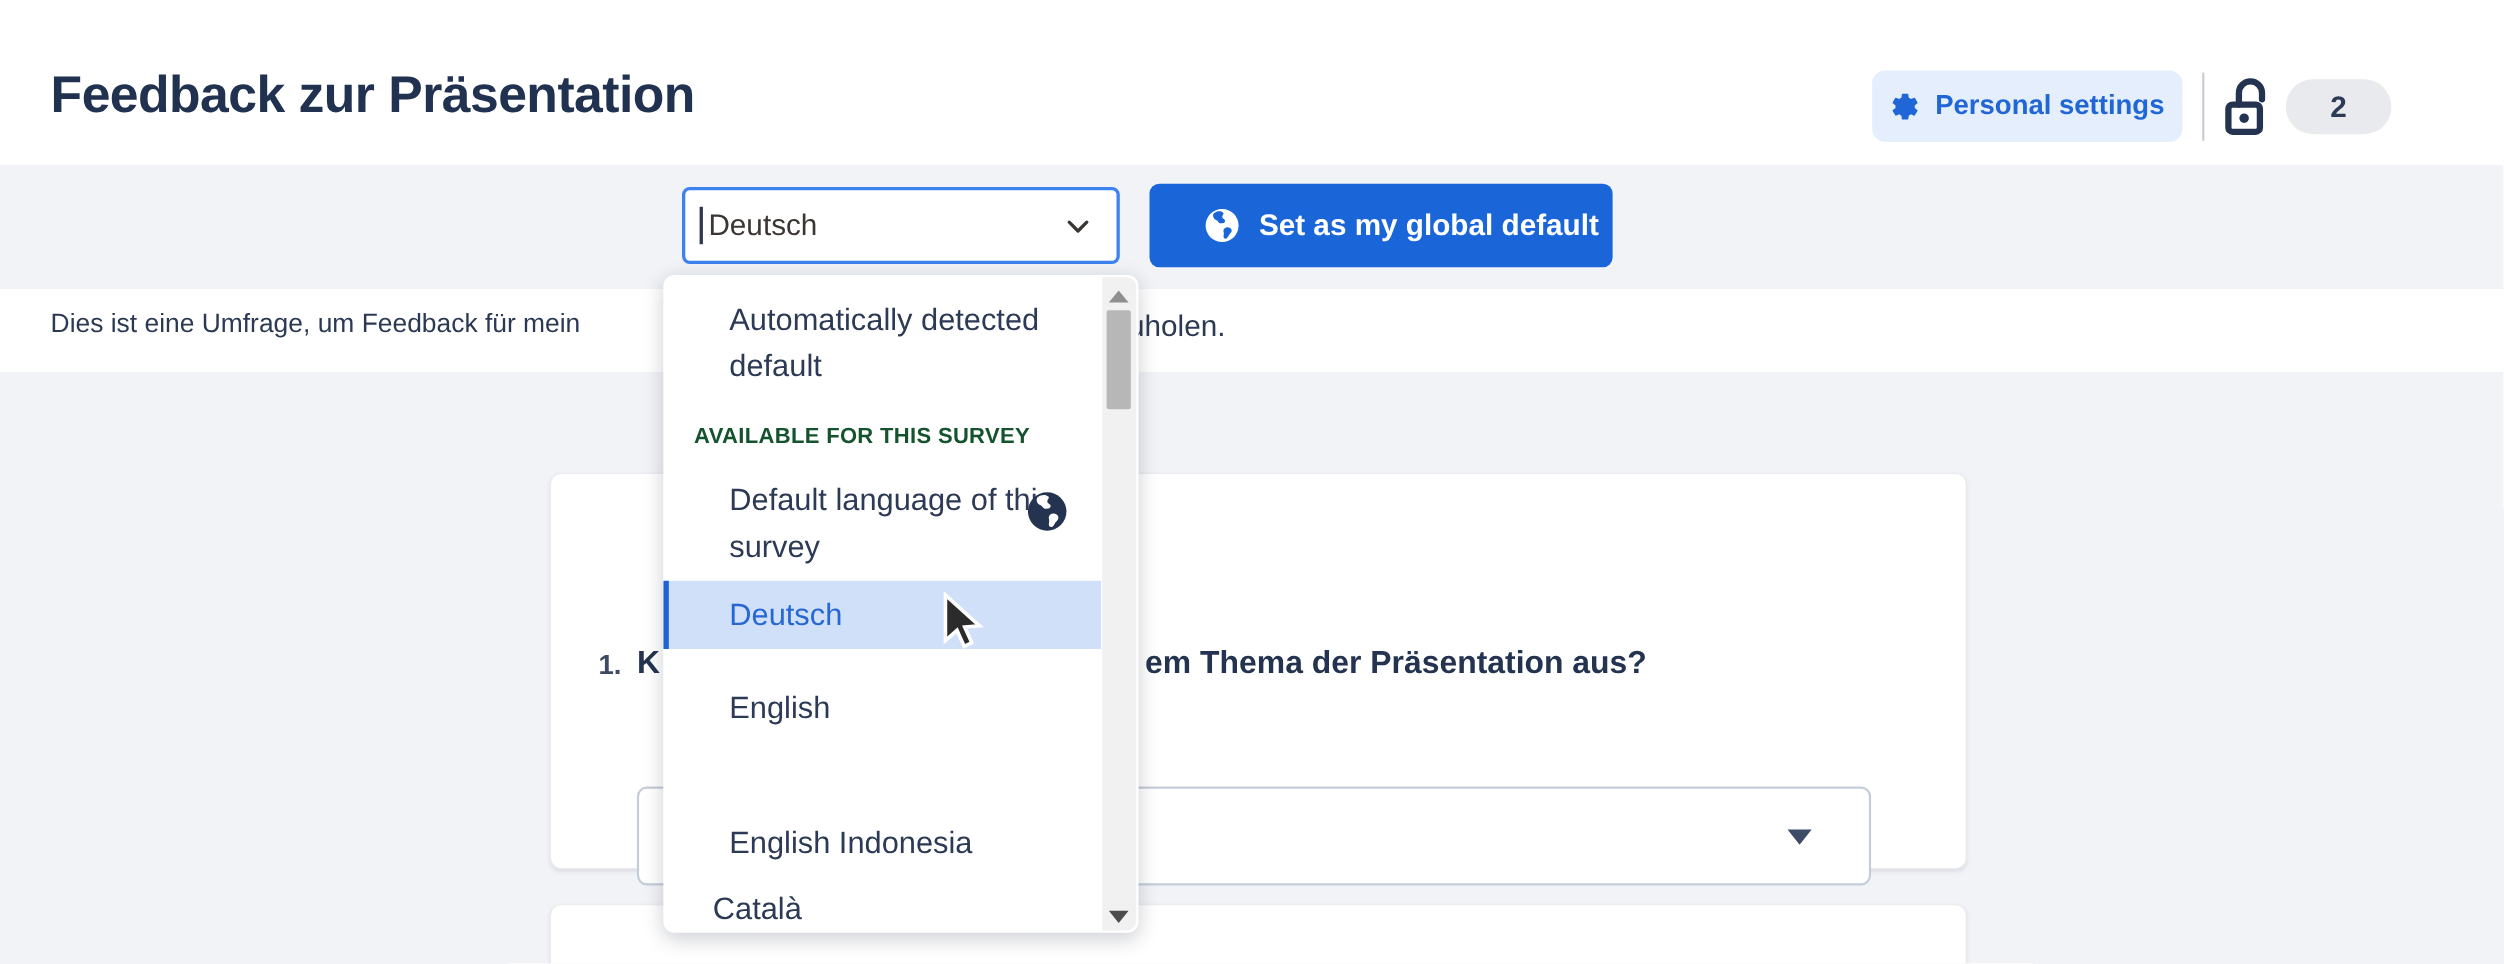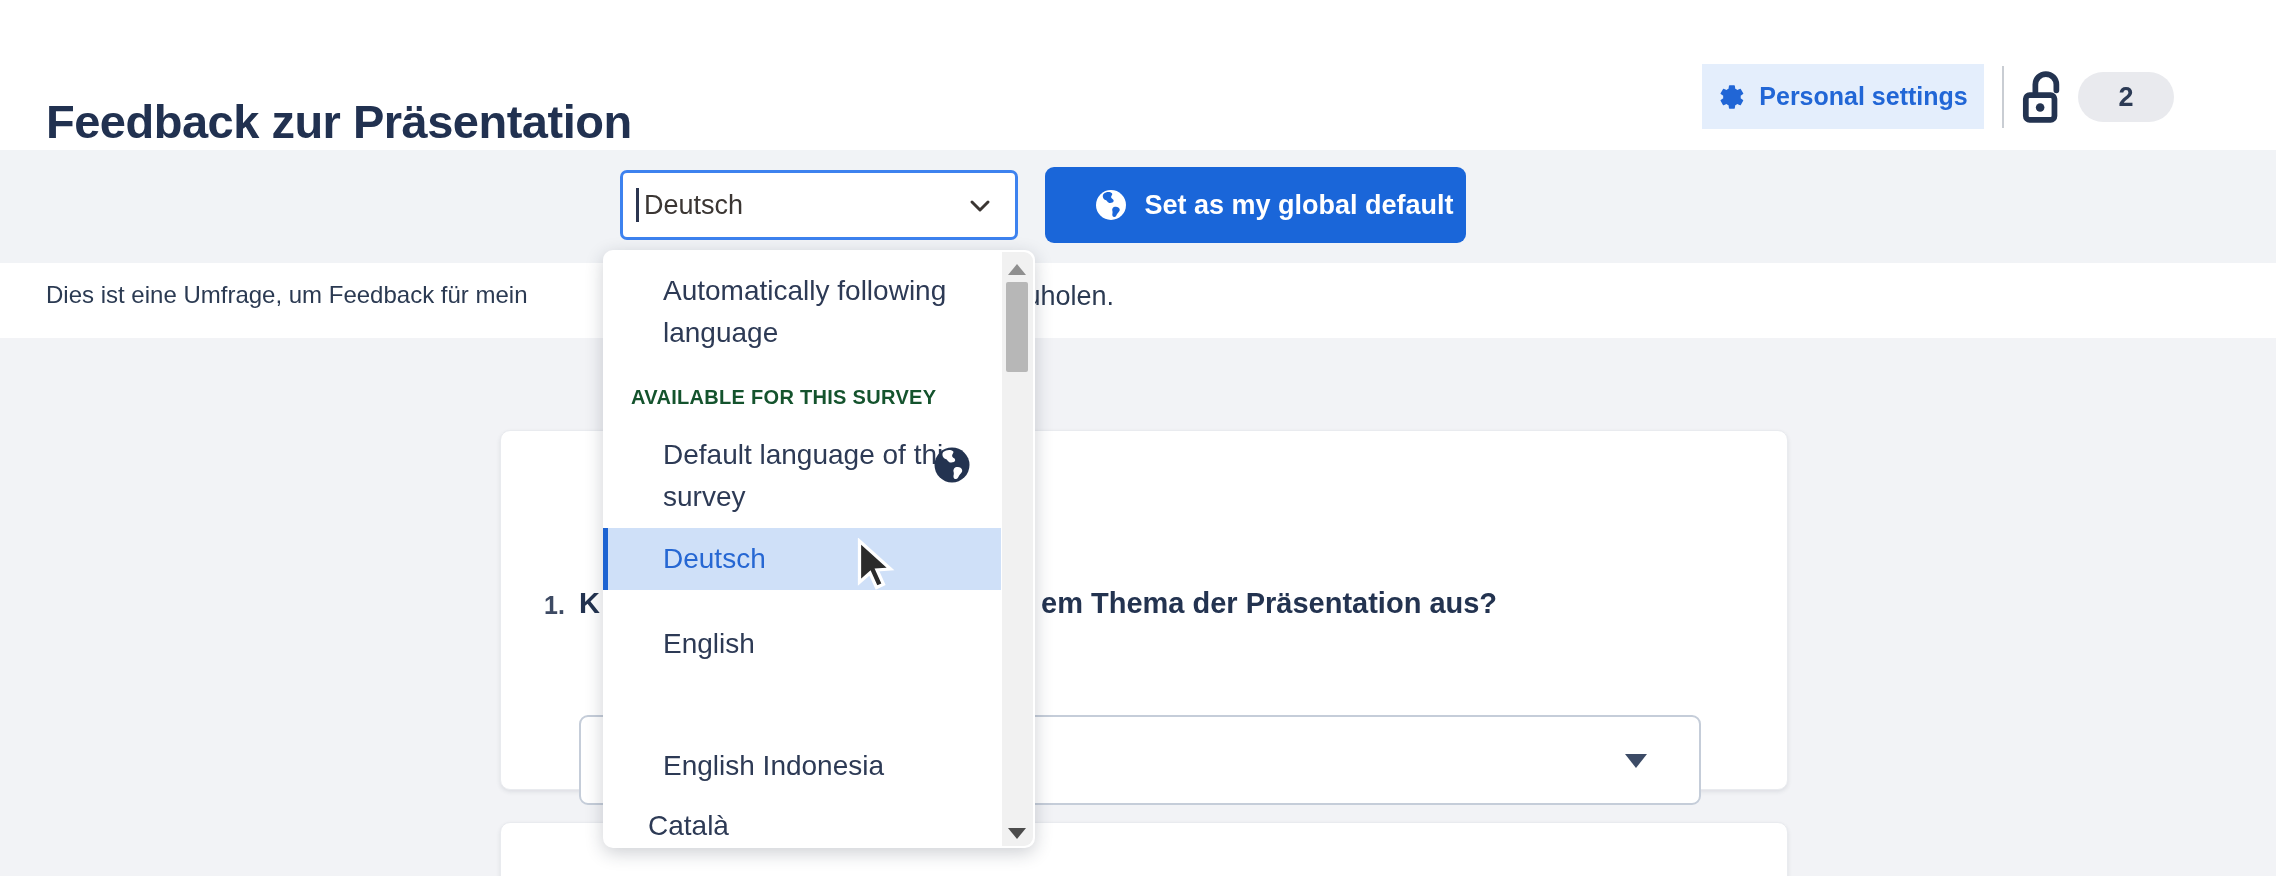--- a/index.html
+++ b/index.html
@@ -1,23 +1,23 @@
 <!DOCTYPE html>
 <html><head>
 <meta charset="utf-8">
 <style>
   * { margin:0; padding:0; box-sizing:border-box; }
   html,body { background:#ffffff; }
   body { font-family:"Liberation Sans","DejaVu Sans",sans-serif; }
   .screen { position:relative; width:2276px; height:876px; overflow:hidden; background:#ffffff; }
 
   
-  .page-title { position:absolute; left:46px; top:58px; font-size:47px; font-weight:bold; color:#213150; letter-spacing:-0.5px;margin-top:36px; }
+  .page-title { position:absolute; left:46px; top:58px; font-size:47px; font-weight:bold; color:#213150; letter-spacing:-0.5px; }
   .btn-personal { position:absolute; left:1702px; top:64px; width:282px; height:65px; background:#e4eefc; border:none;
-      border-radius:0; display:flex; align-items:center; justify-content:center; gap:13px; cursor:pointer; }
+      border-radius:12px; display:flex; align-items:center; justify-content:center; gap:13px; cursor:pointer; }
   .btn-personal span { color:#2166d6; font-size:25px; font-weight:bold; }
   .hdr-divider { position:absolute; left:2002px; top:66px; width:2px; height:62px; background:#c9cdd3; }
   .lock-wrap { position:absolute; left:2022px; top:68px; width:42px; height:56px; cursor:pointer; }
   .badge-pill { position:absolute; left:2078px; top:72px; width:96px; height:50px; background:#e9eaee; border-radius:26px;
       display:flex; align-items:center; justify-content:center; font-size:27px; font-weight:bold; color:#2c3b55; cursor:pointer; }
 
   
   .lang-bar { position:absolute; left:0; top:150px; width:2276px; height:113px; background:#f1f3f6; }
   .lang-label { position:absolute; left:46px; top:189px; font-size:27px; color:#2b3a52; }
   .lang-select { position:absolute; left:620px; top:170px; width:398px; height:70px; background:#ffffff;
@@ -148,21 +148,21 @@
         <span class="tri"></span>
       </div>
     </div>
 
     <div class="card card-q2"></div>
   </div>
 
   <div class="dd-panel">
 
     <div class="dd-opt opt-auto">
-      <span class="txt">Automatically following language</span>
+      <span class="txt">Automatically detected default</span>
     </div>
 
     <div class="dd-group grp-avail">AVAILABLE FOR THIS SURVEY</div>
 
     <div class="dd-opt opt-default">
       <span class="txt">Default language of this survey</span>
       <span class="globe-slot">
         <svg width="42" height="42" viewBox="0 0 24 24">
           <circle cx="12" cy="12" r="10" fill="#233350"></circle>
           <path fill="#ffffff" d="M7 4.6c1.8-1.5 4.4-1.6 5.6-.4.8.8-.7 1.6-.5 2.8.2 1 1.7.9 1.7 2.2 0 1.2-1.4 1.4-2.4 1.4-1.8 0-1.7-1.6-3.1-2C6.9 8.2 5.9 6 7 4.6z"></path>

